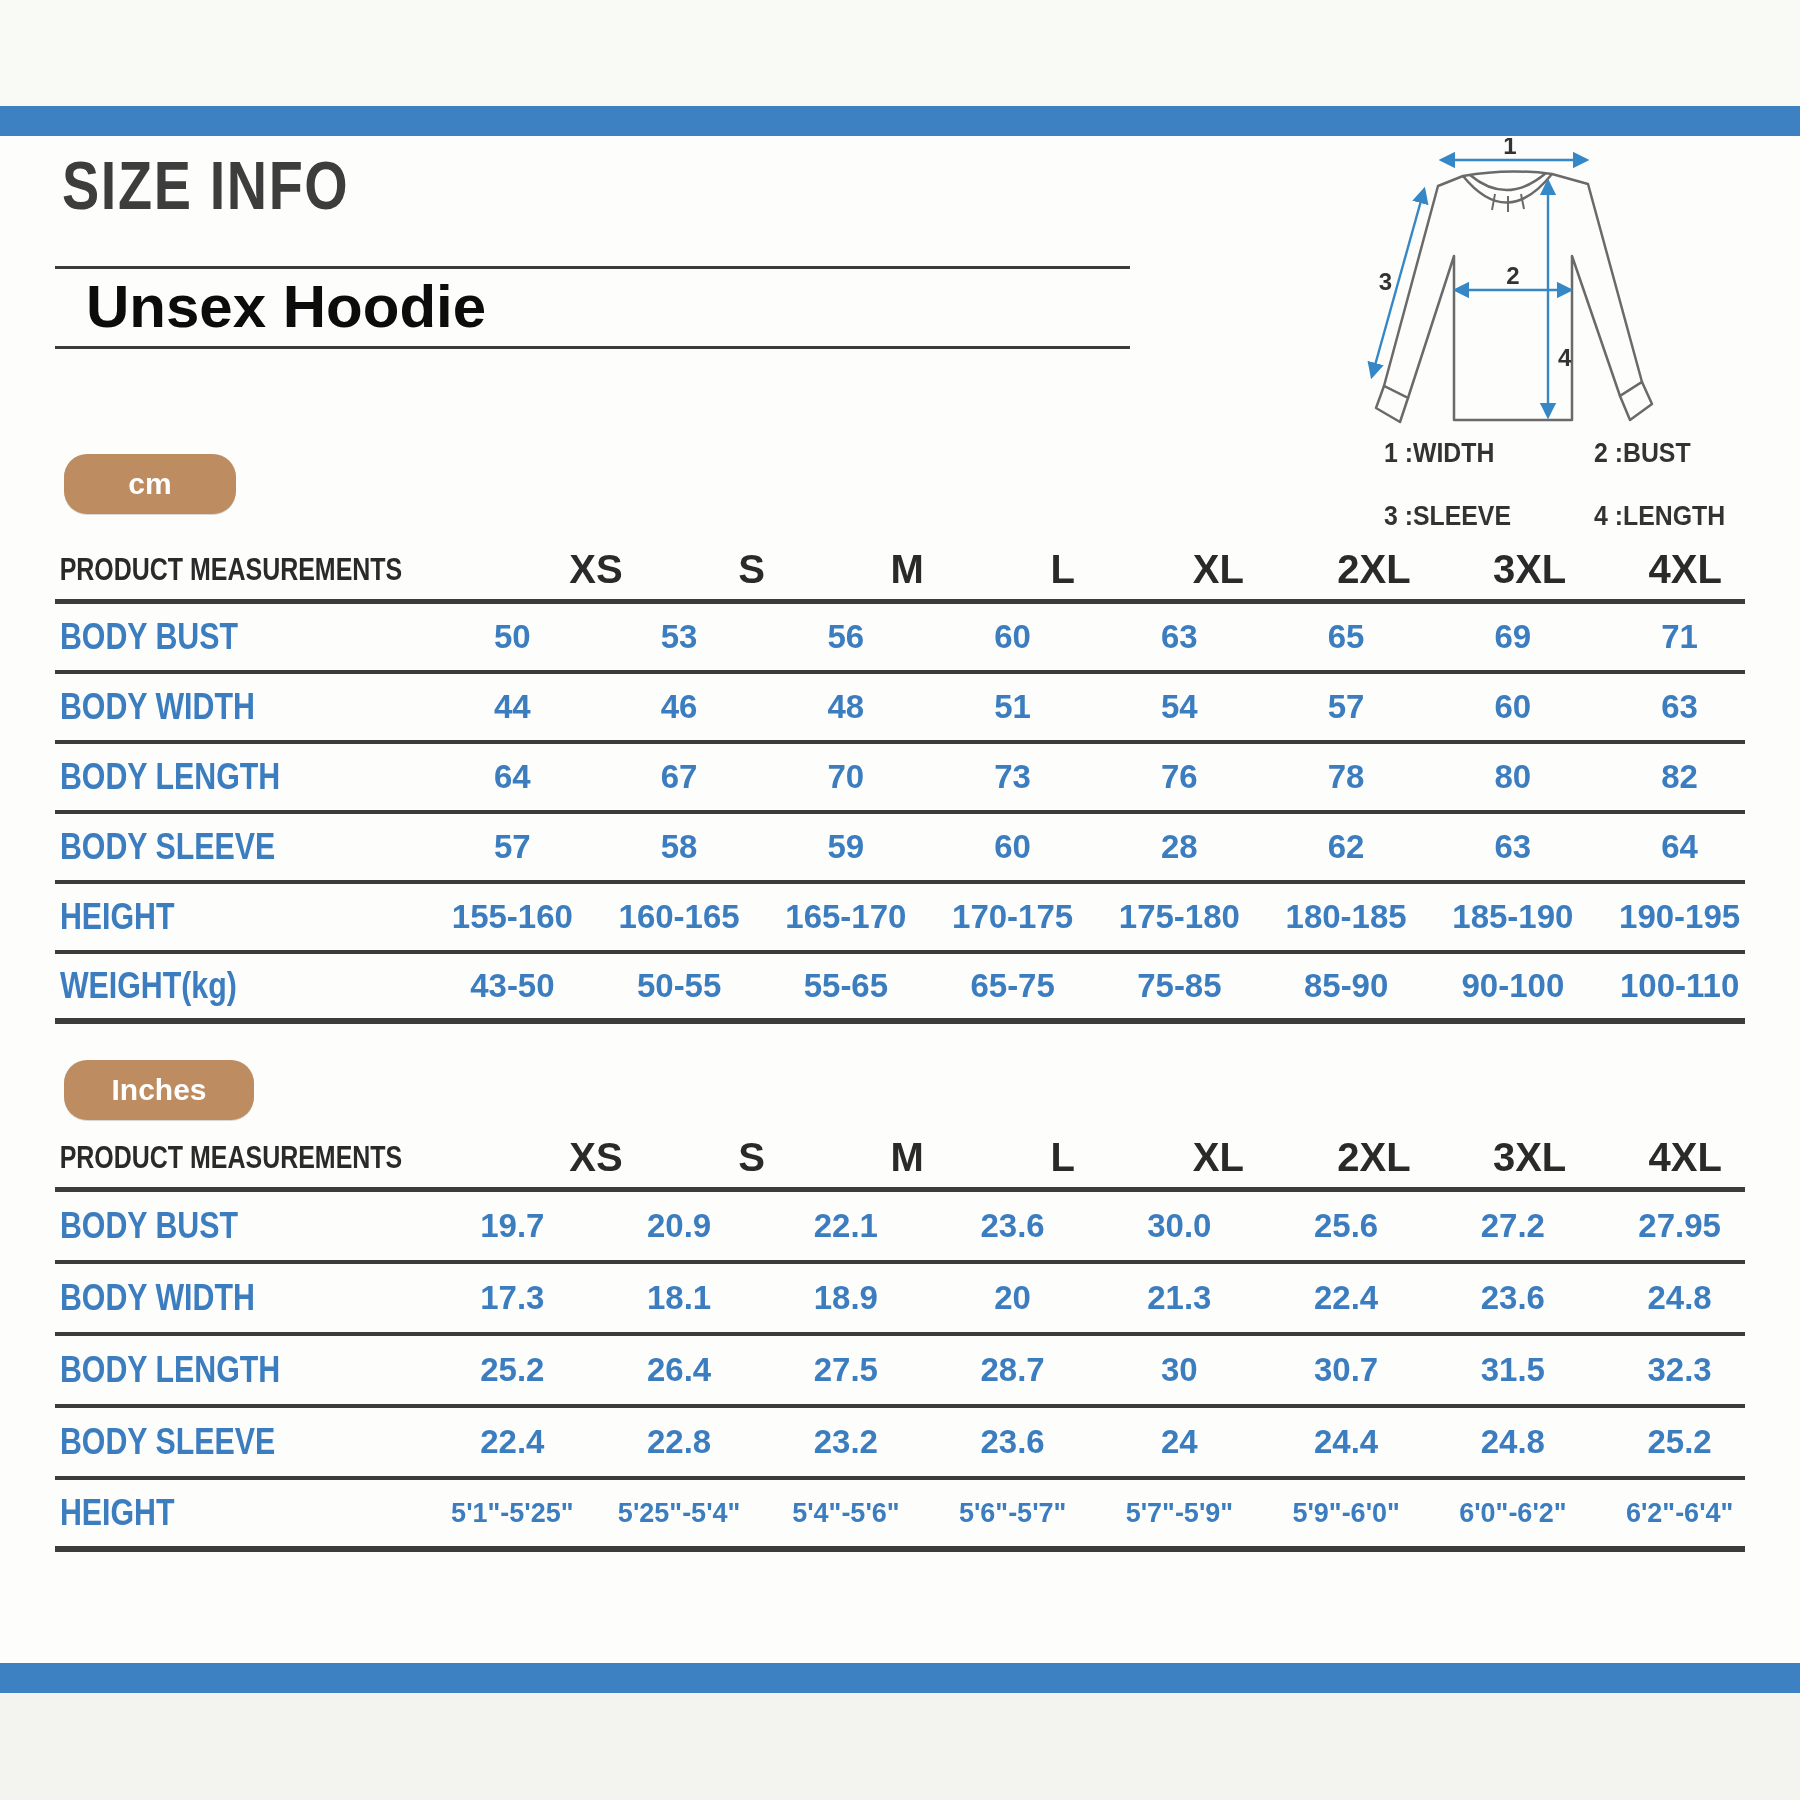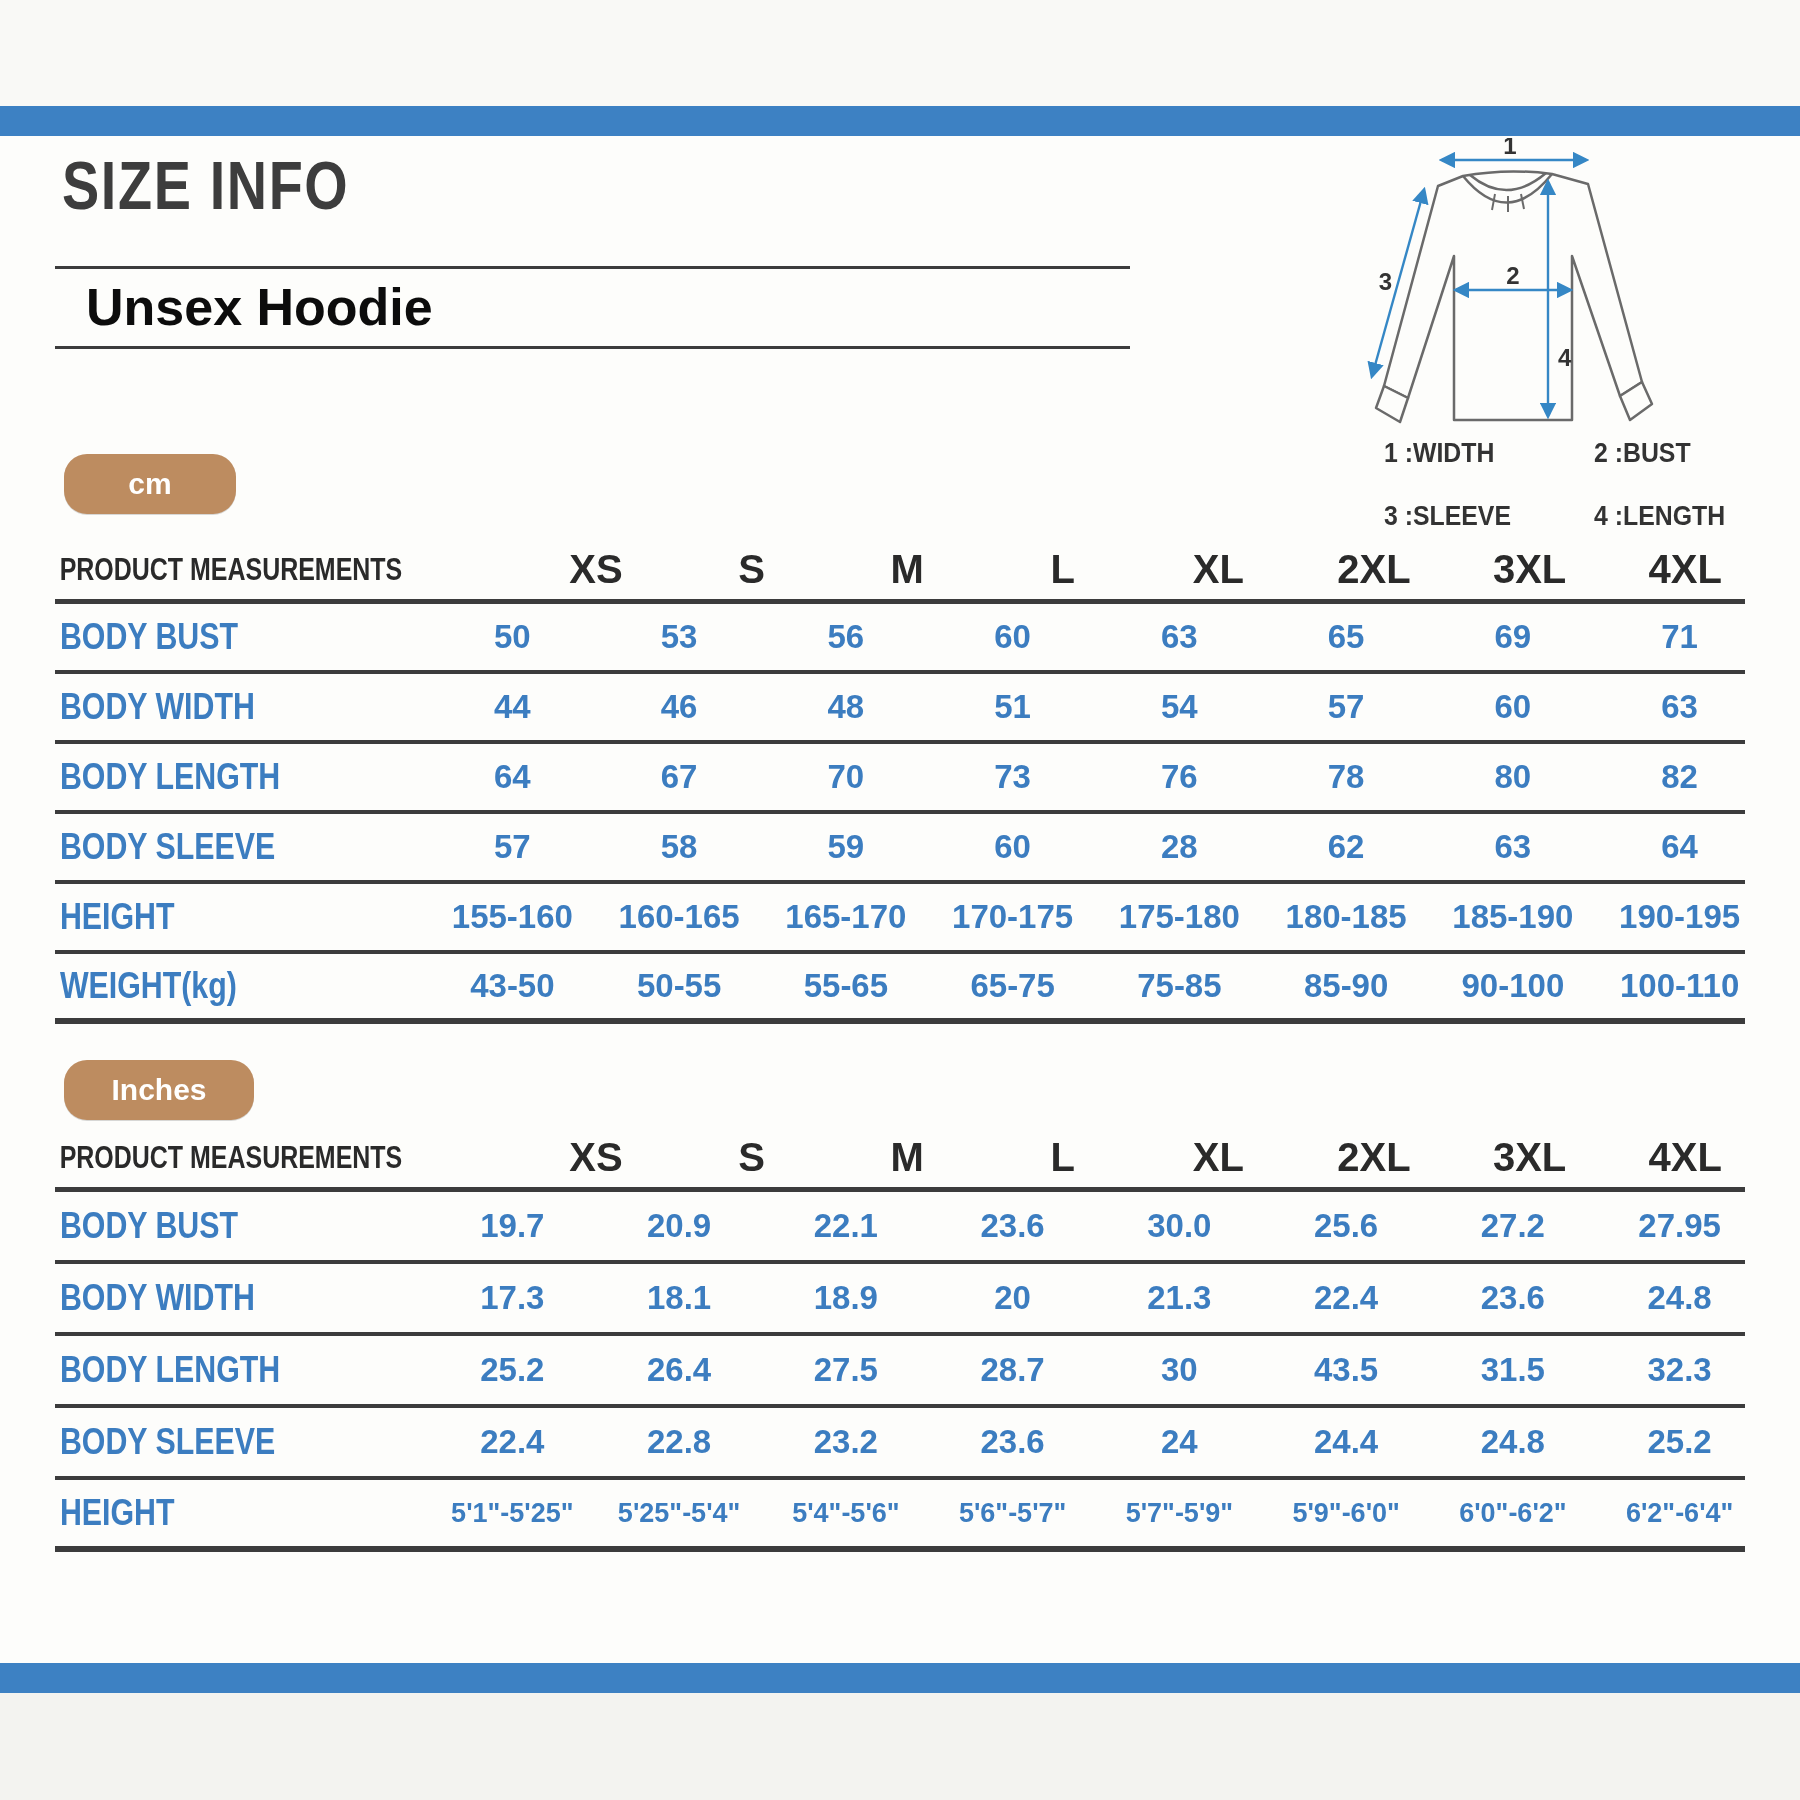--- a/index.html
+++ b/index.html
@@ -17,21 +17,21 @@
 
   .page-title{
     position:absolute;left:62px;top:146px;
     font-size:68px;font-weight:bold;letter-spacing:2px;color:#3d3d3d;
     transform:scaleX(0.82);transform-origin:left top;white-space:nowrap;
   }
   .rule{position:absolute;left:55px;width:1075px;height:3px;background:#3c3c3c;}
   .rule-1{top:266px;}
   .rule-2{top:346px;}
   .product-name{
-    position:absolute;left:86px;top:272px;font-size:52px;line-height:70px;
+    position:absolute;left:86px;top:272px;font-size:60px;line-height:70px;
     font-weight:bold;color:#0c0c0c;white-space:nowrap;
   }
 
   .diagram{position:absolute;left:1320px;top:138px;width:380px;height:300px;}
   .legend{
     position:absolute;left:1384px;top:438px;
     display:grid;grid-template-columns:178px auto;row-gap:7px;
     font-size:27px;font-weight:bold;color:#333;white-space:nowrap;gap:32px;
   }
   .legend span{transform:scaleX(0.92);transform-origin:left;}
@@ -240,21 +240,21 @@
       <div class="t-cell t-value-cell">23.6</div>
       <div class="t-cell t-value-cell">24.8</div>
     </div>
     <div class="t-row t-body">
       <div class="t-cell t-label-cell t-rowlabel">BODY LENGTH</div>
       <div class="t-cell t-value-cell">25.2</div>
       <div class="t-cell t-value-cell">26.4</div>
       <div class="t-cell t-value-cell">27.5</div>
       <div class="t-cell t-value-cell">28.7</div>
       <div class="t-cell t-value-cell">30</div>
-      <div class="t-cell t-value-cell">43.5</div>
+      <div class="t-cell t-value-cell">30.7</div>
       <div class="t-cell t-value-cell">31.5</div>
       <div class="t-cell t-value-cell">32.3</div>
     </div>
     <div class="t-row t-body">
       <div class="t-cell t-label-cell t-rowlabel">BODY SLEEVE</div>
       <div class="t-cell t-value-cell">22.4</div>
       <div class="t-cell t-value-cell">22.8</div>
       <div class="t-cell t-value-cell">23.2</div>
       <div class="t-cell t-value-cell">23.6</div>
       <div class="t-cell t-value-cell">24</div>

